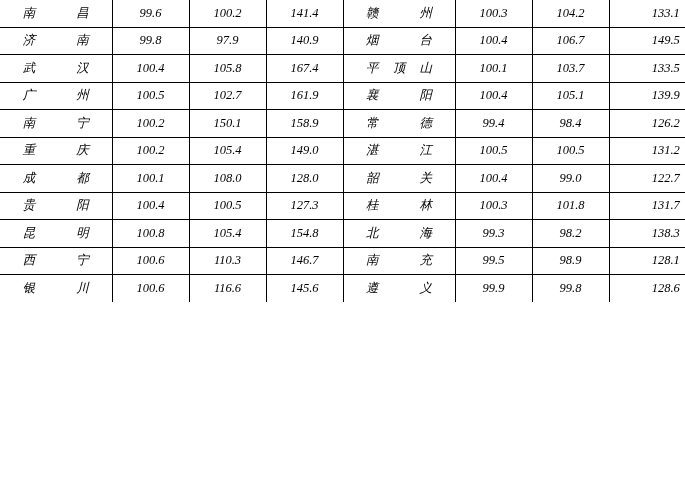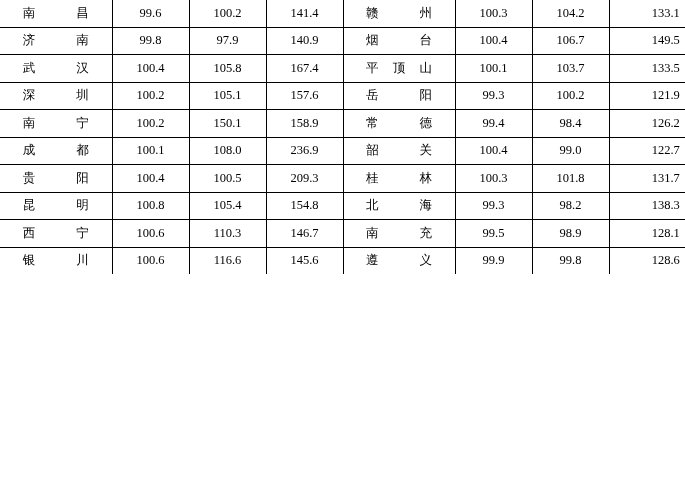--- a/index.html
+++ b/index.html
@@ -12,20 +12,21 @@
     height: 482px;
     font-family: "DejaVu Sans", "Liberation Sans", sans-serif;
     color: #000000;
     overflow: hidden;
   }
   #sheet {
     position: relative;
     width: 685px;
     height: 482px;
     box-sizing: border-box;
+    font-style: italic;
   }
   table.price-table {
     border-collapse: collapse;
     width: 685px;
     table-layout: fixed;
   }
   table.price-table td {
     border: 1px solid #000000;
     height: 26.5px;
     padding: 0;
@@ -100,54 +101,64 @@
           <td class="city"><span class="name">武  汉</span></td>
           <td class="num">100.4</td>
           <td class="num">105.8</td>
           <td class="num">167.4</td>
           <td class="city"><span class="name">平 顶 山</span></td>
           <td class="num">100.1</td>
           <td class="num">103.7</td>
           <td class="num">133.5</td>
         </tr>
         <tr>
-          <td class="city"><span class="name">深  圳</span></td>
-          <td class="num">100.2</td>
+          <td class="city"><span class="name">广  州</span></td>
+          <td class="num">100.5</td>
+          <td class="num">102.7</td>
+          <td class="num">161.9</td>
+          <td class="city"><span class="name">襄    阳</span></td>
+          <td class="num">100.4</td>
           <td class="num">105.1</td>
-          <td class="num">157.6</td>
-          <td class="city"><span class="name">岳    阳</span></td>
-          <td class="num">99.3</td>
-          <td class="num">100.2</td>
-          <td class="num">121.9</td>
+          <td class="num">139.9</td>
         </tr>
         <tr>
           <td class="city"><span class="name">南  宁</span></td>
           <td class="num">100.2</td>
           <td class="num">150.1</td>
           <td class="num">158.9</td>
           <td class="city"><span class="name">常    德</span></td>
           <td class="num">99.4</td>
           <td class="num">98.4</td>
           <td class="num">126.2</td>
         </tr>
         <tr>
+          <td class="city"><span class="name">重  庆</span></td>
+          <td class="num">100.2</td>
+          <td class="num">105.4</td>
+          <td class="num">149.0</td>
+          <td class="city"><span class="name">湛    江</span></td>
+          <td class="num">100.5</td>
+          <td class="num">100.5</td>
+          <td class="num">131.2</td>
+        </tr>
+        <tr>
           <td class="city"><span class="name">成  都</span></td>
           <td class="num">100.1</td>
           <td class="num">108.0</td>
-          <td class="num">236.9</td>
+          <td class="num">128.0</td>
           <td class="city"><span class="name">韶    关</span></td>
           <td class="num">100.4</td>
           <td class="num">99.0</td>
           <td class="num">122.7</td>
         </tr>
         <tr>
           <td class="city"><span class="name">贵  阳</span></td>
           <td class="num">100.4</td>
           <td class="num">100.5</td>
-          <td class="num">209.3</td>
+          <td class="num">127.3</td>
           <td class="city"><span class="name">桂    林</span></td>
           <td class="num">100.3</td>
           <td class="num">101.8</td>
           <td class="num">131.7</td>
         </tr>
         <tr>
           <td class="city"><span class="name">昆  明</span></td>
           <td class="num">100.8</td>
           <td class="num">105.4</td>
           <td class="num">154.8</td>

